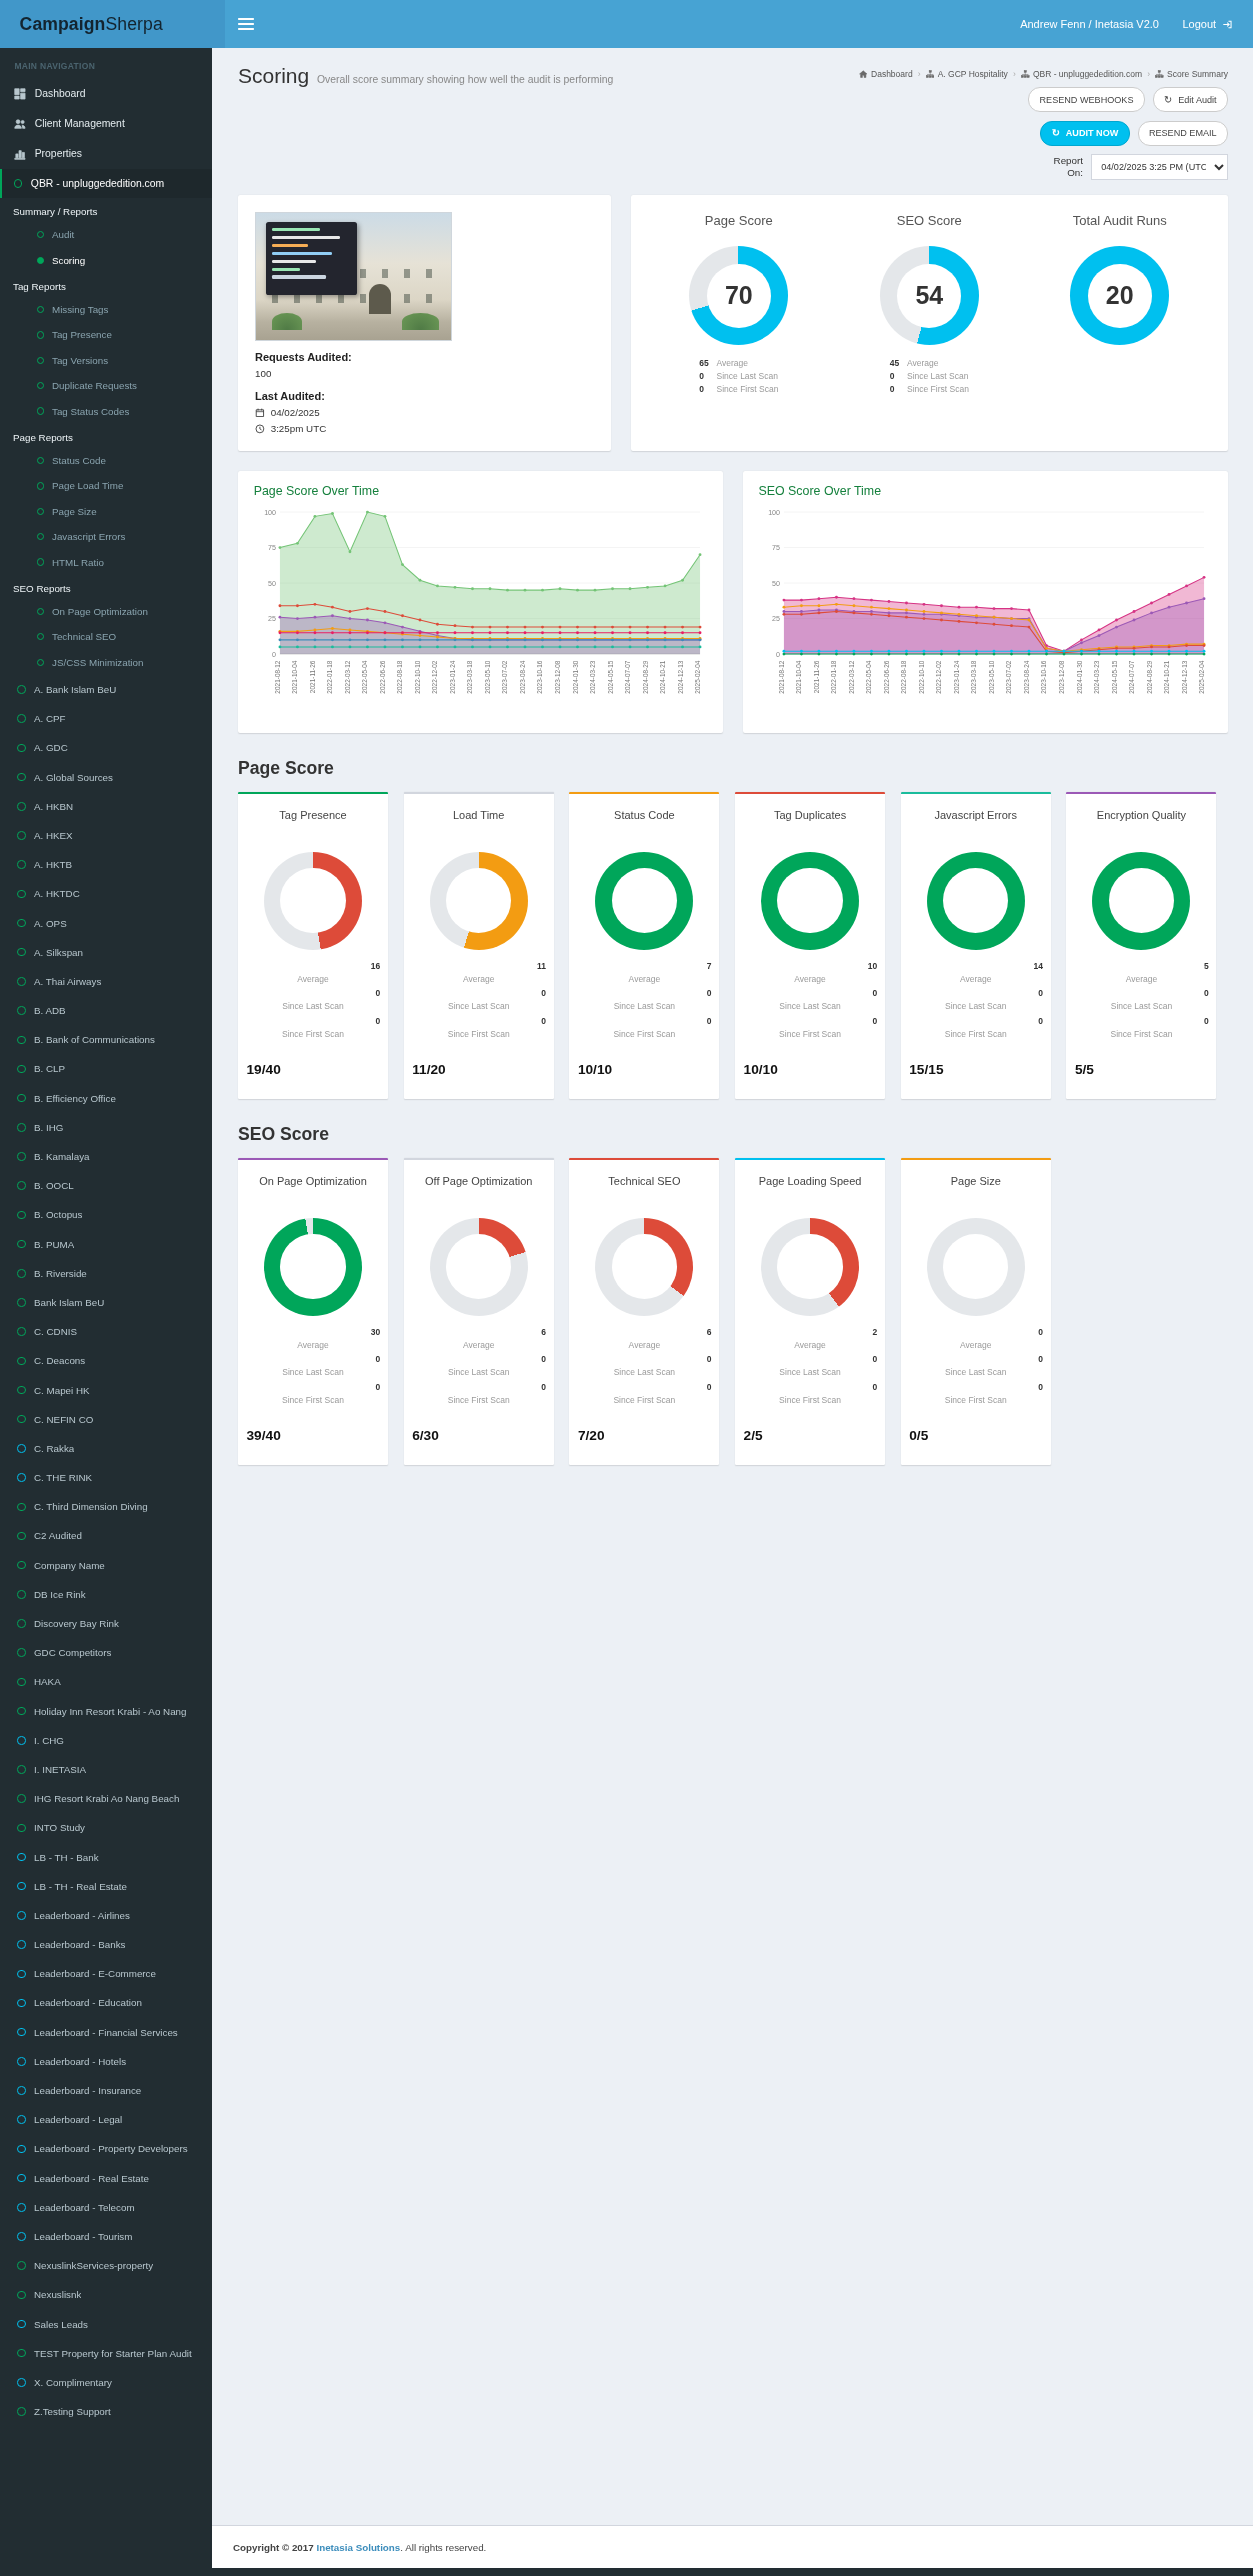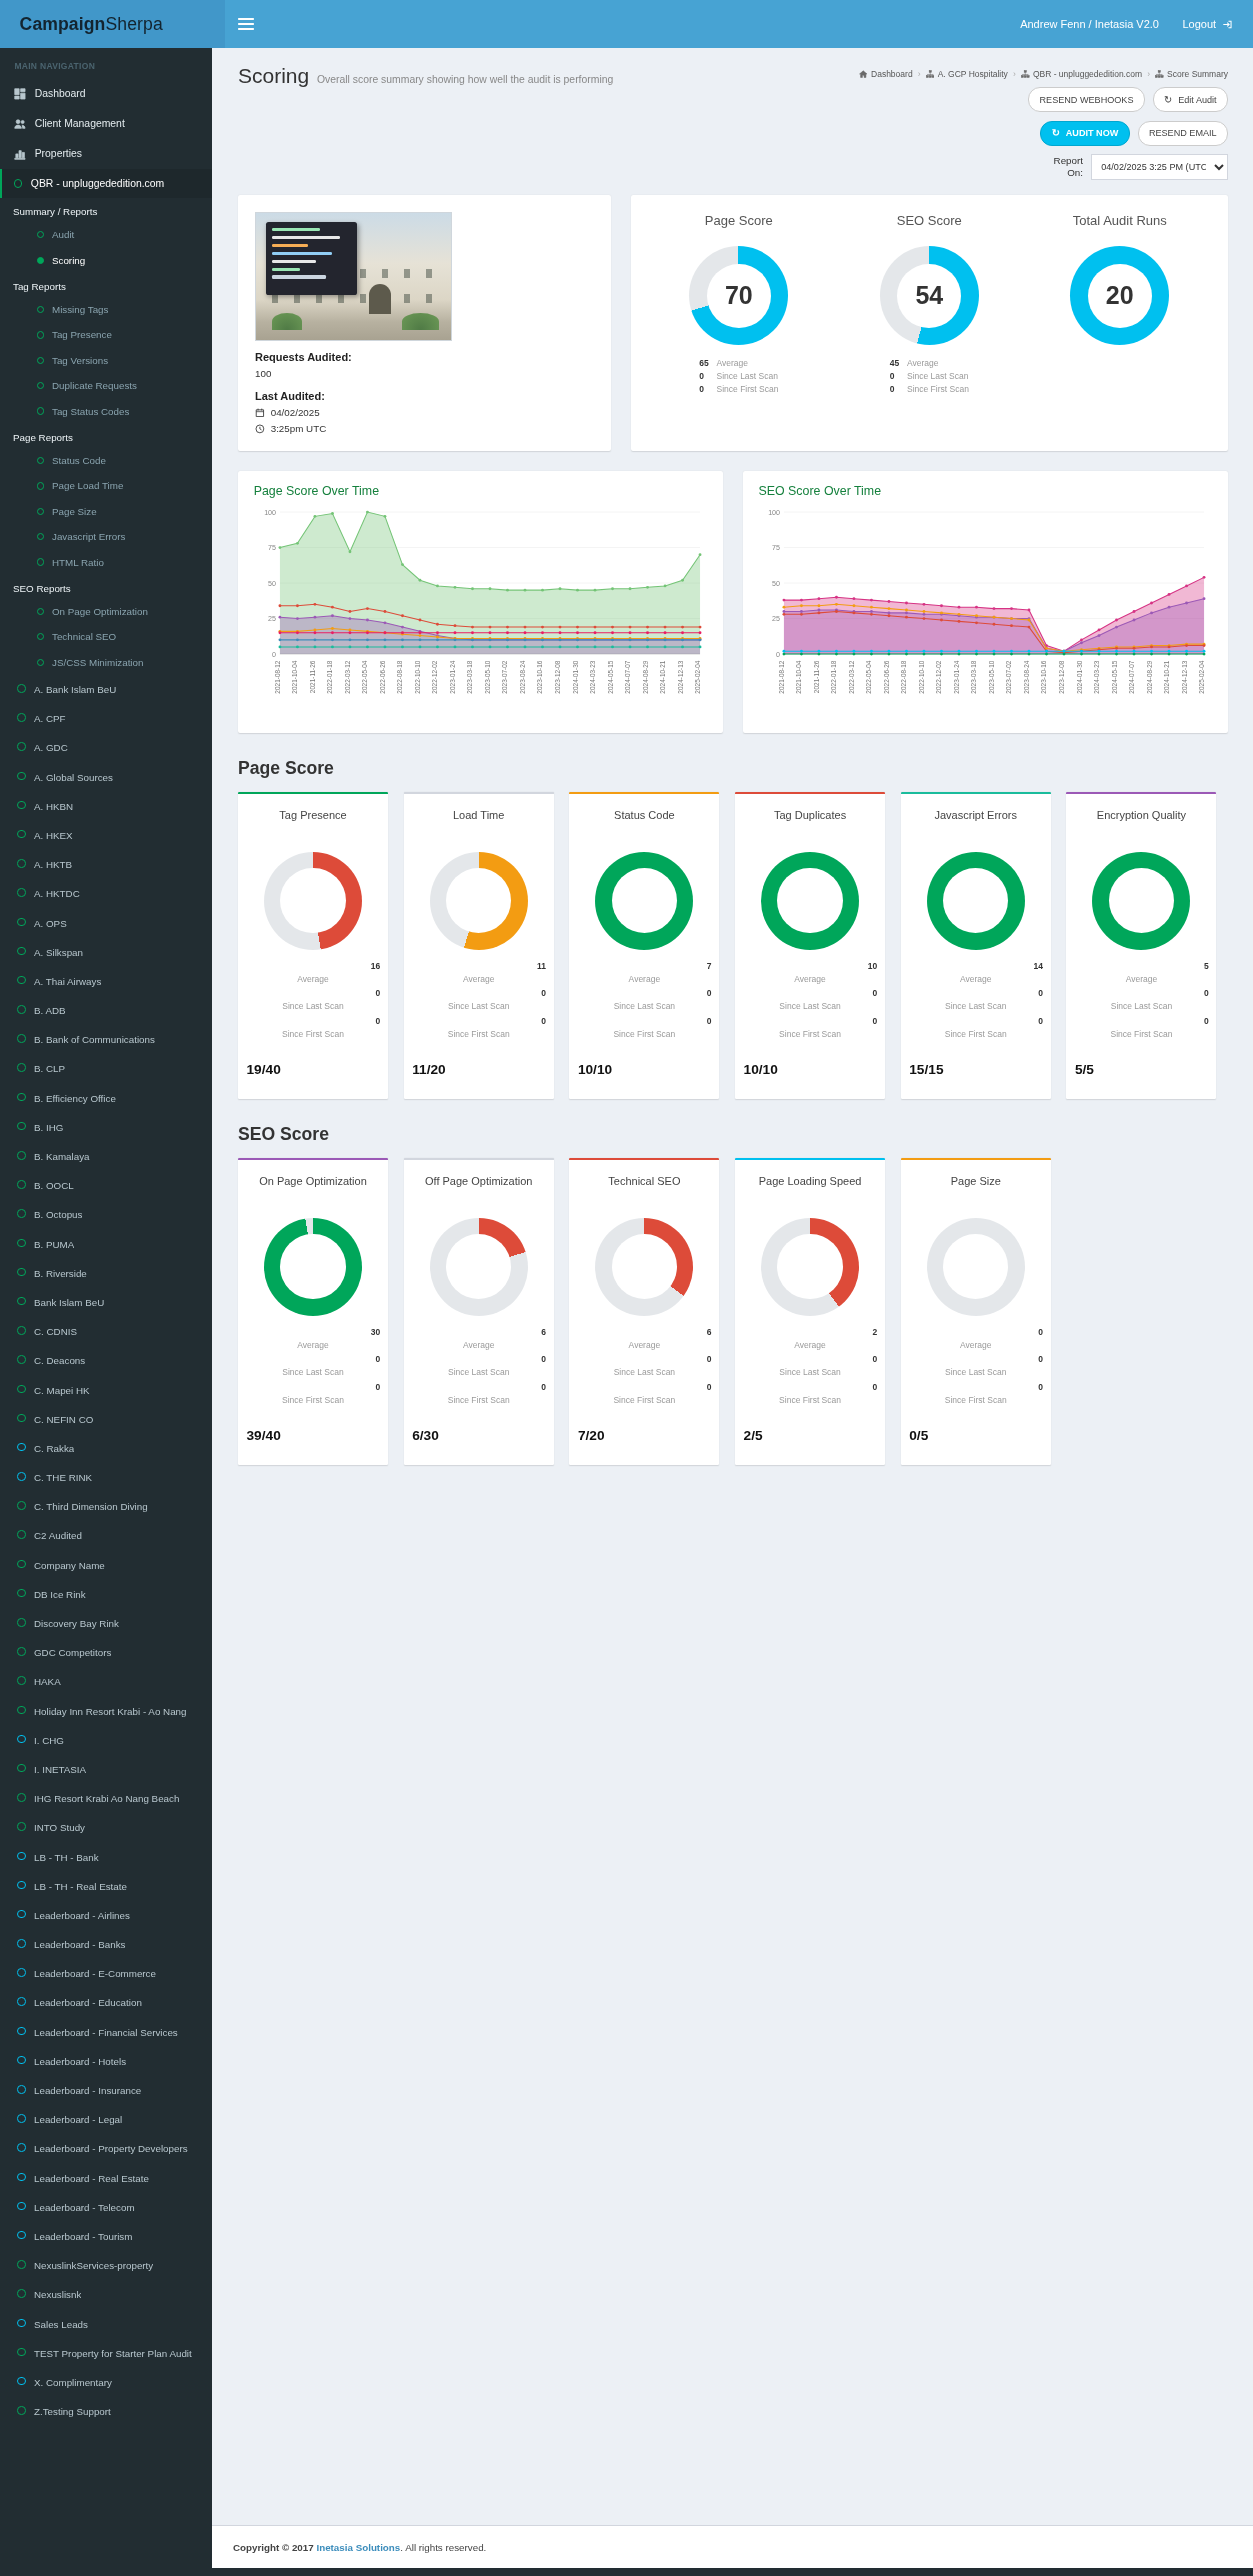--- a/index.html
+++ b/index.html
@@ -63,21 +63,21 @@
     padding:9.1px 13px 9.1px 11.8px; border-left:2.6px solid #00a65a;
     background:#1e282c; color:#fff; font-size:10.4px;
   }
   .tree-group-h { padding:8.5px 13px 4.6px 13px; color:#eef4f7; font-size:9.8px; }
   .tree-sub {
     display:flex; align-items:center; gap:7.8px;
     padding:7.2px 13px 7.2px 37px; color:#8aa4af; font-size:9.8px;
   }
   .tree-sub.active { color:#fff; }
   .prop-item {
-    display:flex; gap:8.5px;
+    display:flex; align-items:center; gap:8.5px;
     padding:9.1px 11.8px 9.1px 17px; color:#b8c7ce; font-size:9.8px;
     white-space:nowrap; overflow:hidden;
   }
   .prop-item .lbl { overflow:hidden; text-overflow:ellipsis; }
 
   
   .content { flex:1; padding:15.7px 26px 0; }
   .header-row { display:flex; align-items:flex-start; }
   .title-group { display:flex; align-items:baseline; gap:7.8px; }
   .page-title { font-size:21px; font-weight:500; color:#333; }

